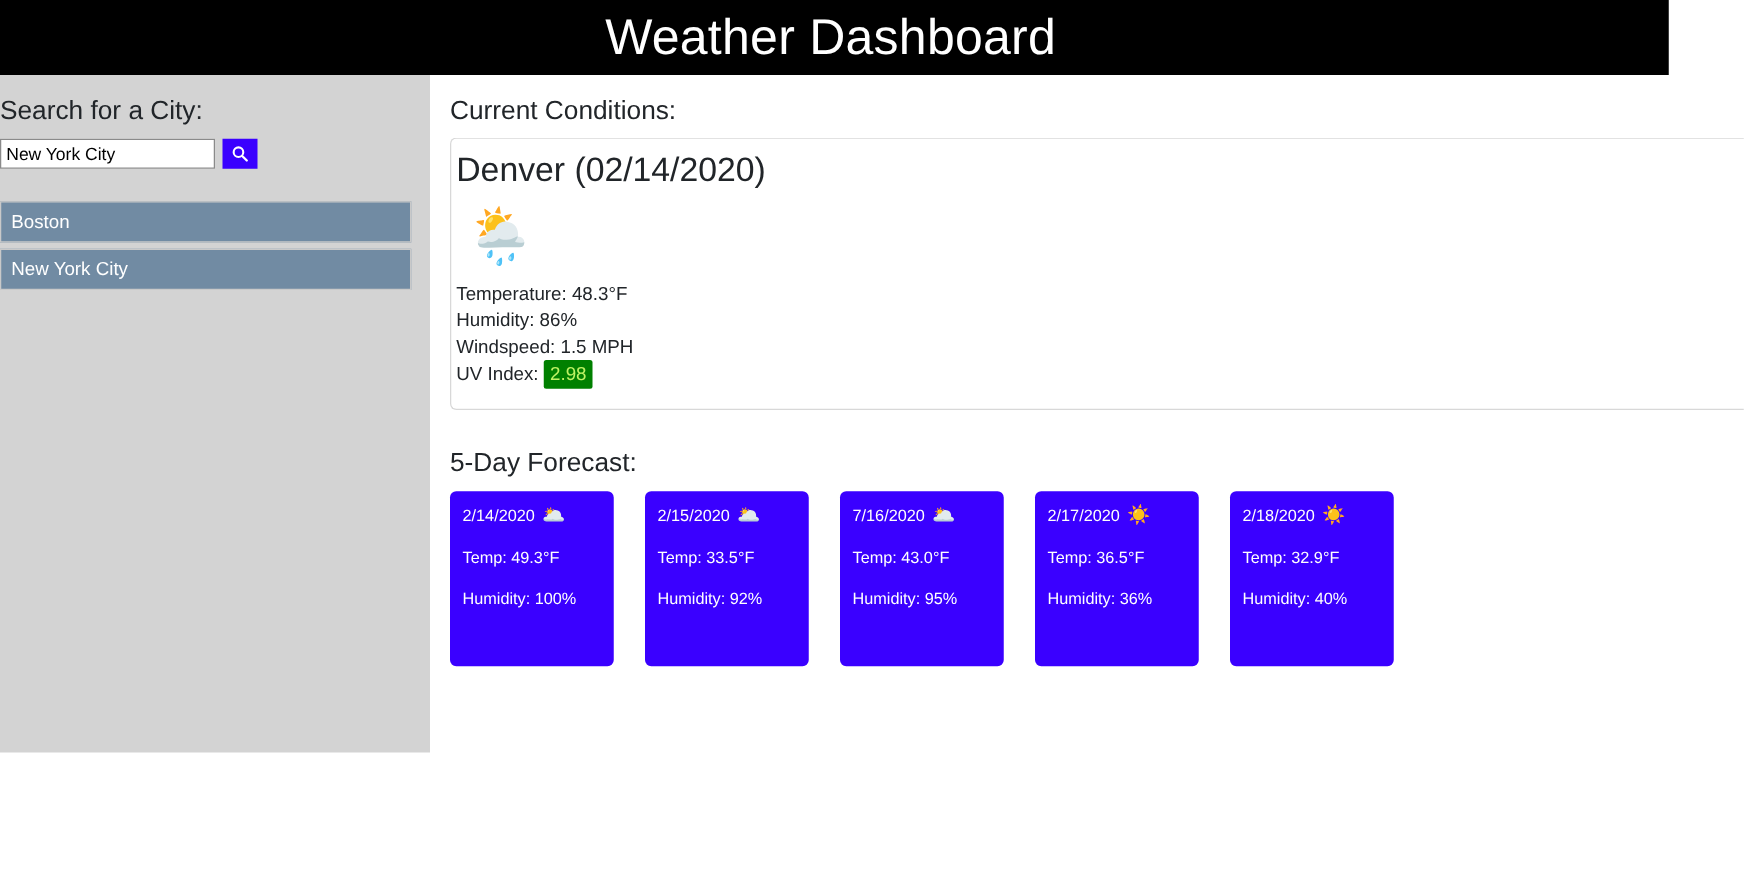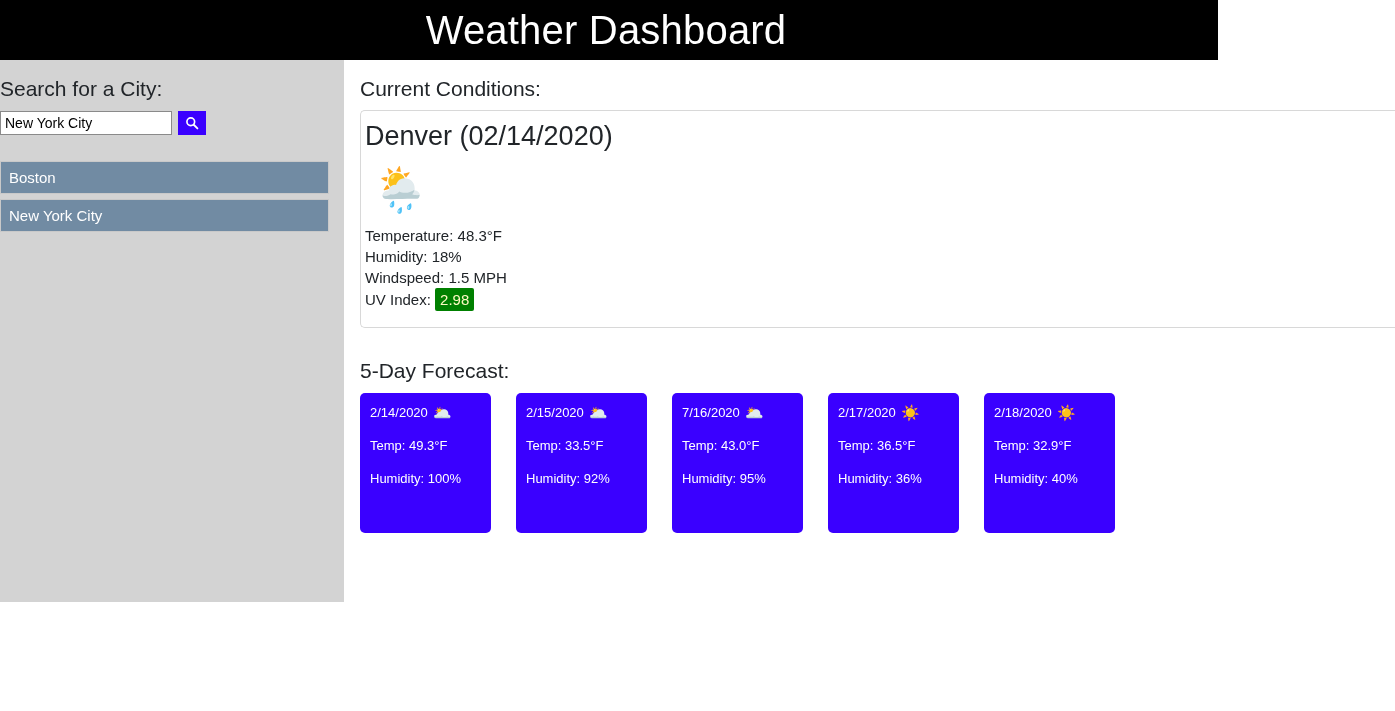--- a/index.html
+++ b/index.html
@@ -9,21 +9,21 @@
     width: 1395px;
     height: 711px;
     overflow: hidden;
     font-family: "Liberation Sans", sans-serif;
     color: #212529;
   }
   * { box-sizing: border-box; }
 
   
   .site-header {
-    width: 1218px;
+    width: 1335px;
     height: 60px;
     background: #000000;
     color: #ffffff;
     display: flex;
     align-items: center;
     justify-content: center;
     padding-right: 6px;
   }
   .site-title {
     font-size: 40px;
@@ -145,21 +145,21 @@
     display: block;
   }
   .metric {
     font-size: 15px;
     line-height: 21px;
     color: #212529;
     margin: 0;
   }
   .uv-badge {
     background: #008000;
-    color: #fef9c3;
+    color: #bef264;
     padding: 1px 5px;
     border-radius: 2px;
     display: inline-block;
     font-size: 15px;
   }
 
   
   .forecast-heading { margin-bottom: 9px; }
   .forecast-row {
     display: flex;
@@ -227,21 +227,21 @@
   </aside>
 
   <main class="main">
 
     <h2 class="section-heading">Current Conditions:</h2>
 
     <section class="conditions-card">
       <h3 class="city-date">Denver (02/14/2020)</h3>
       <span class="current-icon">🌦️</span>
       <p class="metric">Temperature: 48.3°F</p>
-      <p class="metric">Humidity: 18%</p>
+      <p class="metric">Humidity: 86%</p>
       <p class="metric">Windspeed: 1.5 MPH</p>
       <p class="metric">
         <span>UV Index:</span>
         <span class="uv-badge">2.98</span>
       </p>
     </section>
 
     <h2 class="section-heading forecast-heading">5-Day Forecast:</h2>
 
     <div class="forecast-row">

